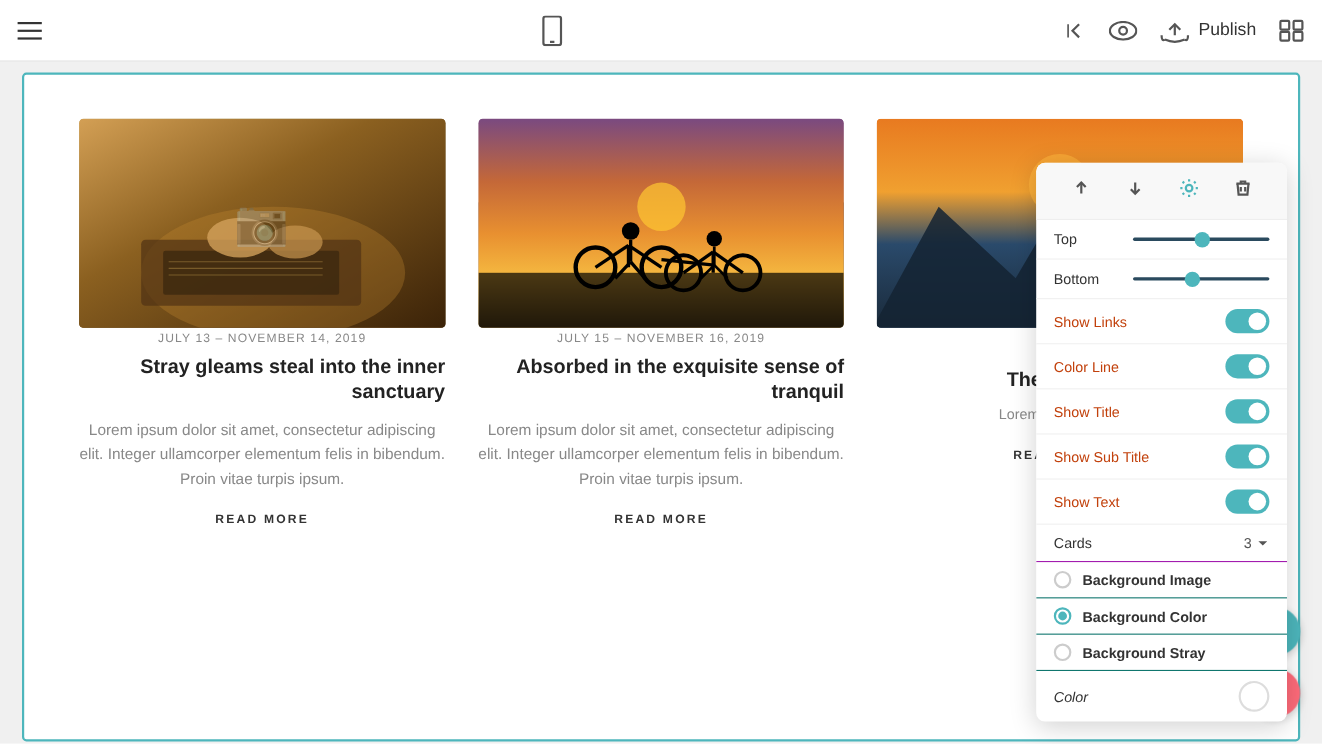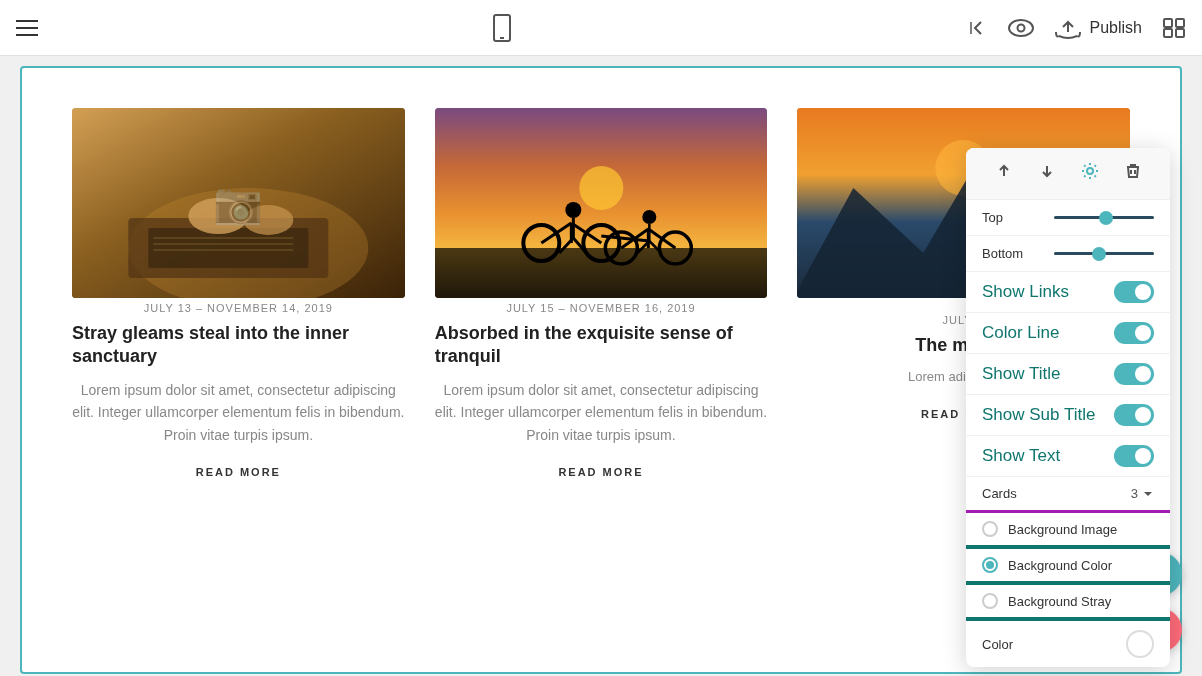--- a/index.html
+++ b/index.html
@@ -127,21 +127,21 @@
       font-size: 11px;
       letter-spacing: 1px;
       color: #888;
       text-align: center;
     }
 
     .card-title {
       margin-top: 8px;
       font-size: 18px;
       font-weight: 700;
-      text-align: left;
+      text-align: right;
       color: #222;
       line-height: 1.3;
     }
 
     .card-text {
       margin-top: 10px;
       font-size: 14px;
       color: #888;
       text-align: center;
       line-height: 1.6;
@@ -155,21 +155,21 @@
       color: #333;
       cursor: pointer;
       text-decoration: none;
     }
 
     
     .settings-panel {
       position: absolute;
       top: 80px;
       right: 10px;
-      width: 204px;
+      width: 228px;
       background: #fff;
       border-radius: 8px;
       box-shadow: 0 4px 24px rgba(0,0,0,0.18);
       z-index: 100;
       overflow: hidden;
     }
 
     .settings-toolbar {
       display: flex;
       align-items: center;
@@ -223,22 +223,22 @@
 
     .toggle-row {
       display: flex;
       align-items: center;
       justify-content: space-between;
       padding: 9px 16px;
       border-bottom: 1px solid #f0f0f0;
     }
 
     .toggle-label {
-      font-size: 17px;
-      color: #0f766e;
+      font-size: 13px;
+      color: #c2410c;
     }
 
     .toggle {
       width: 40px; height: 22px;
       border-radius: 11px;
       background: #4db6bc;
       position: relative;
       cursor: pointer;
     }
 
@@ -249,43 +249,44 @@
       width: 16px; height: 16px;
       border-radius: 50%;
       background: #fff;
     }
 
     .select-row {
       display: flex;
       align-items: flex-start;
       justify-content: space-between;
       padding: 9px 16px;
-      border-bottom: 3px solid #a21caf;
+      border-bottom: 1px solid #a21caf;
     }
 
     .select-label {
       font-size: 13px;
       color: #333;
     }
 
     .select-control {
       display: flex;
       align-items: center;
       gap: 4px;
       font-size: 13px;
       color: #555;
     }
 
     .radio-row {
       display: flex;
       align-items: center;
       gap: 10px;
       padding: 8px 16px;
-      border-bottom: 4px solid #0f766e;
+      border-bottom: 1px solid #0f766e;
       cursor: pointer;
+      font-weight: bold;
     }
 
     .radio-outer {
       width: 16px; height: 16px;
       border-radius: 50%;
       border: 2px solid #ccc;
       display: flex; align-items: center; justify-content: center;
     }
 
     .radio-outer.selected {
@@ -306,20 +307,21 @@
     .color-row {
       display: flex;
       align-items: center;
       justify-content: space-between;
       padding: 9px 16px;
     }
 
     .color-label {
       font-size: 13px;
       color: #333;
+      font-style: italic;
     }
 
     .color-swatch {
       width: 28px; height: 28px;
       border-radius: 50%;
       background: #fff;
       border: 2px solid #ddd;
       cursor: pointer;
     }
 

